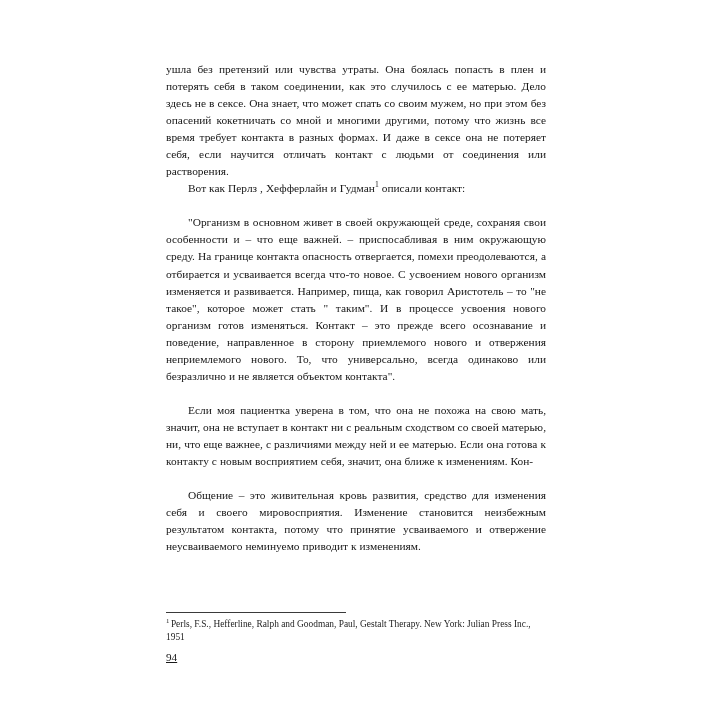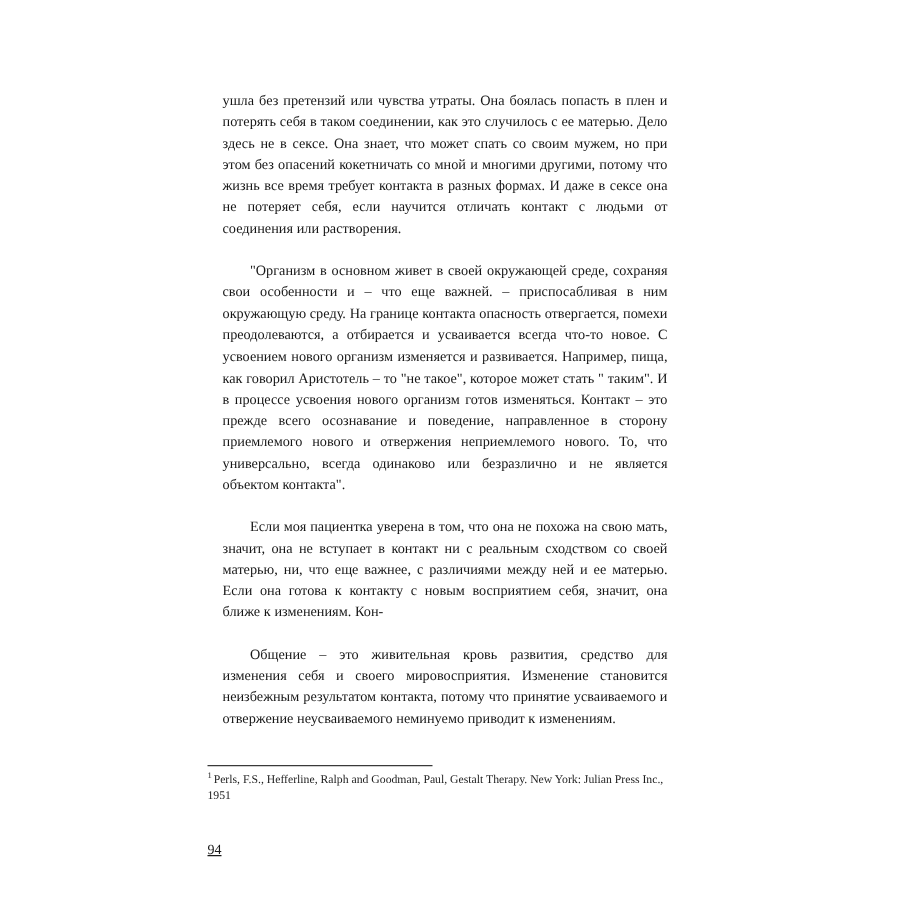--- a/index.html
+++ b/index.html
@@ -24,21 +24,21 @@
   }
 
   .text-block {
     position: absolute;
     left: 166px;
     top: 61px;
     width: 380px;
   }
 
   p.para {
-    margin: 12px;
+    margin: 0;
     font-size: 11.4px;
     line-height: 17.05px;
     text-align: justify;
     text-justify: inter-word;
     color: #161616;
     letter-spacing: 0.01px;
     word-spacing: 0.1px;
   }
 
   p.indent {
@@ -80,36 +80,37 @@
   sup.fn-num {
     font-size: 6.8px;
     vertical-align: super;
     line-height: 0;
     padding-right: 1.5px;
   }
 
   .page-number {
     position: absolute;
     left: 166px;
-    top: 673px;
+    top: 650px;
     font-size: 11.2px;
     line-height: 14px;
     color: #1a1a1a;
     text-decoration: underline;
   }
 </style>
 </head>
 <body>
 
 <div class="page">
 
   <div class="text-block">
 
     <p class="para">ушла без претензий или чувства утраты. Она боялась попасть в плен и потерять себя в таком соединении, как это случилось с ее матерью. Дело здесь не в сексе. Она знает, что может спать со своим мужем, но при этом без опасений кокетничать со мной и многими другими, потому что жизнь все время требует контакта в разных формах. И даже в сексе она не потеряет себя, если научится отличать контакт с людьми от соединения или растворения.</p>
 
+    <p class="para indent"><span>Вот как Перлз , Хефферлайн и Гудман</span><sup class="fn-marker">1</sup><span> описали контакт:</span></p>
 
     <p class="para indent gap-before">"Организм в основном живет в своей окружающей среде, сохраняя свои особенности и – что еще важней. – приспосабливая в ним окружающую среду. На границе контакта опасность отвергается, помехи преодолеваются, а отбирается и усваивается всегда что-то новое. С усвоением нового организм изменяется и развивается. Например, пища, как говорил Аристотель – то "не такое", которое может стать " таким". И в процессе усвоения нового организм готов изменяться. Контакт – это прежде всего осознавание и поведение, направленное в сторону приемлемого нового и отвержения неприемлемого нового. То, что универсально, всегда одинаково или безразлично и не является объектом контакта".</p>
 
     <p class="para indent gap-before">Если моя пациентка уверена в том, что она не похожа на свою мать, значит, она не вступает в контакт ни с реальным сходством со своей матерью, ни, что еще важнее, с различиями между ней и ее матерью. Если она готова к контакту с новым восприятием себя, значит, она ближе к изменениям. Кон-</p>
 
     <p class="para indent gap-before">Общение – это живительная кровь развития, средство для изменения себя и своего мировосприятия. Изменение становится неизбежным результатом контакта, потому что принятие усваиваемого и отвержение неусваиваемого неминуемо приводит к изменениям.</p>
 
   </div>
 
   <div class="footnote-area">

